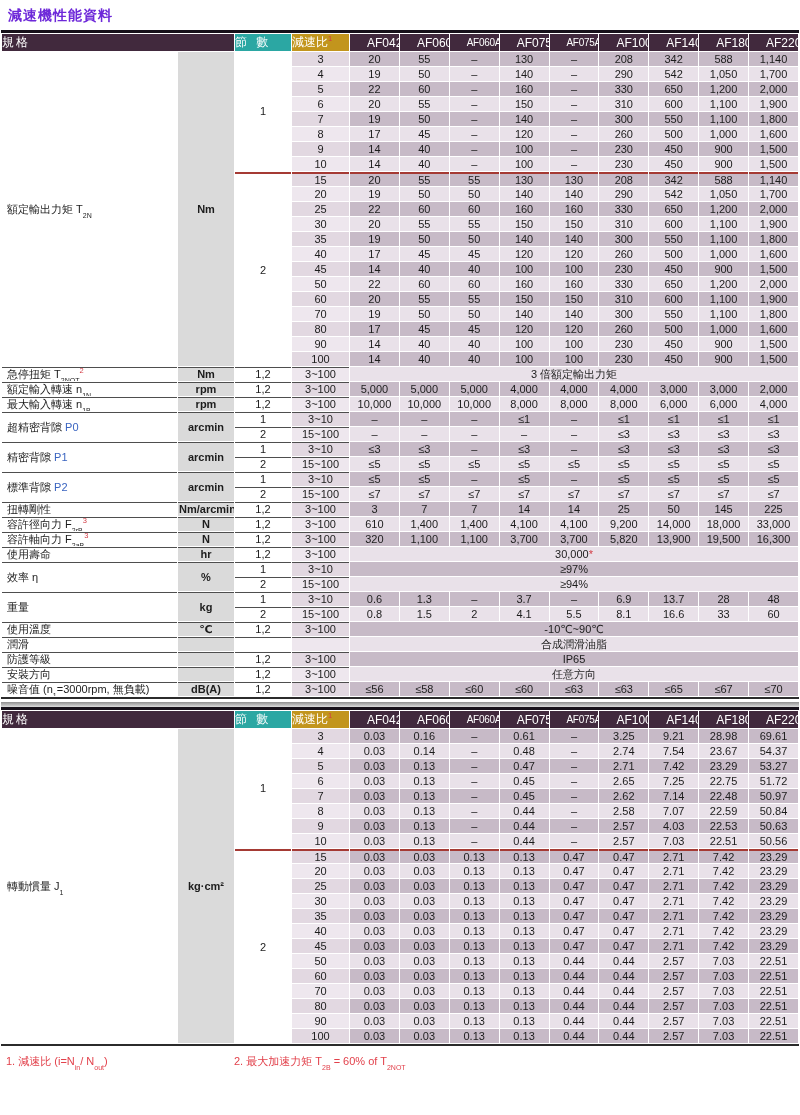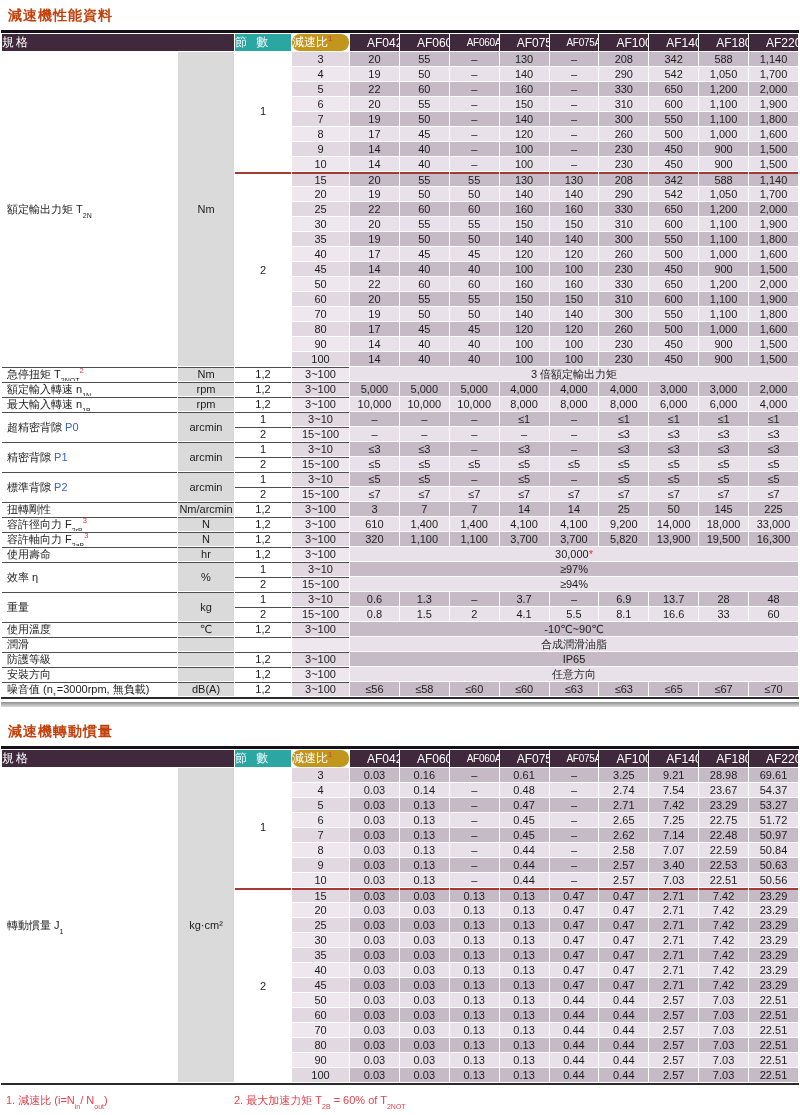--- a/index.html
+++ b/index.html
@@ -5,33 +5,33 @@
   :root{
     --header-purple:#41293d; --header-teal:#2ba7a3; --header-gold:#c2951d;
     --row-dark:#c7bac7; --row-light:#e9e1e9; --ratio-dark:#e2d8e1; --ratio-light:#eee7ee;
     --unit-gray:#dadada; --accent-blue:#3a64c0; --sup-red:#d33b44;
     --footnote-red:#e2414b; --divider-red:#a53a34;
   }
   *{box-sizing:border-box;}
   body{margin:0;width:800px;background:#fff;color:#1c1c1c;
        font-family:"Liberation Sans","DejaVu Sans",sans-serif;}
   .page{padding:3px 1px 8px 1px;}
-  h2.tbl-title{font-size:14px;font-weight:bold;margin:4px 0 5px 7px;color:#c2410c;letter-spacing:1px;}
+  h2.tbl-title{font-size:14px;font-weight:bold;margin:4px 0 5px 7px;color:#6d28d9;letter-spacing:1px;}
   h2.tbl-title2{margin-top:16px;}
   table.spec{width:798px;table-layout:fixed;border-collapse:separate;border-spacing:1px;
              background:#fff;border-top:3px solid #17111a;border-bottom:2px solid #2b2b2b;}
   th{height:14px;padding:0;font-size:12px;font-weight:normal;color:#fff;text-align:left;overflow:hidden;white-space:nowrap;}
   .h-spec{background:var(--header-purple);letter-spacing:2px;}
   .h-stage{background:var(--header-teal);letter-spacing:3px;}
-  .h-ratio{background:var(--header-gold);border-radius:8px;}
+  .h-ratio{background:var(--header-gold);}
   .h-model{background:var(--header-purple);padding-left:17px;}
   .h-small{font-size:10px;letter-spacing:-0.3px;margin-top:40px;}
   td{height:14px;padding:0 1px;font-size:11px;line-height:1;text-align:center;vertical-align:middle;overflow:hidden;white-space:nowrap;}
   .c-label{text-align:left;padding-left:5px;background:#fff;}
-  .c-unit{background:var(--unit-gray);}
+  .c-unit{background:var(--unit-gray);font-weight:bold;}
   .c-stage{background:#fff;}
   .c-ratio.dk{background:var(--ratio-dark);}
   .c-ratio.lt{background:var(--ratio-light);}
   .c-data.dk{background:var(--row-dark);}
   .c-data.lt{background:var(--row-light);}
   .gt{border-top:1px solid #4e4e4e;}
   .red-top{border-top:2px solid var(--divider-red);}
   sub{font-size:7px;line-height:0;position:relative;top:2px;}
   sup.rsup{font-size:7.5px;line-height:0;color:var(--sup-red);}
   .acc{color:var(--accent-blue);}
@@ -591,21 +591,20 @@
           <td class="c-data dk">≤63</td>
           <td class="c-data dk">≤65</td>
           <td class="c-data dk">≤67</td>
           <td class="c-data dk">≤70</td>
         </tr>
       </tbody>
   </table>
 
   <div class="divider"></div>
 
-  <h2 class="tbl-title tbl-title2">減速機轉動慣量</h2>
 
   <table class="spec" id="table2">
     <colgroup>
       <col style="width:175px">
         <col style="width:56px">
         <col style="width:56px">
         <col style="width:57px">
       <col>
         <col>
         <col>
@@ -709,21 +708,21 @@
           <td class="c-data lt">50.84</td>
         </tr>
         <tr>
           <td class="c-ratio dk">9</td>
           <td class="c-data dk">0.03</td>
           <td class="c-data dk">0.13</td>
           <td class="c-data dk">–</td>
           <td class="c-data dk">0.44</td>
           <td class="c-data dk">–</td>
           <td class="c-data dk">2.57</td>
-          <td class="c-data dk">3.40</td>
+          <td class="c-data dk">4.03</td>
           <td class="c-data dk">22.53</td>
           <td class="c-data dk">50.63</td>
         </tr>
         <tr>
           <td class="c-ratio lt">10</td>
           <td class="c-data lt">0.03</td>
           <td class="c-data lt">0.13</td>
           <td class="c-data lt">–</td>
           <td class="c-data lt">0.44</td>
           <td class="c-data lt">–</td>

